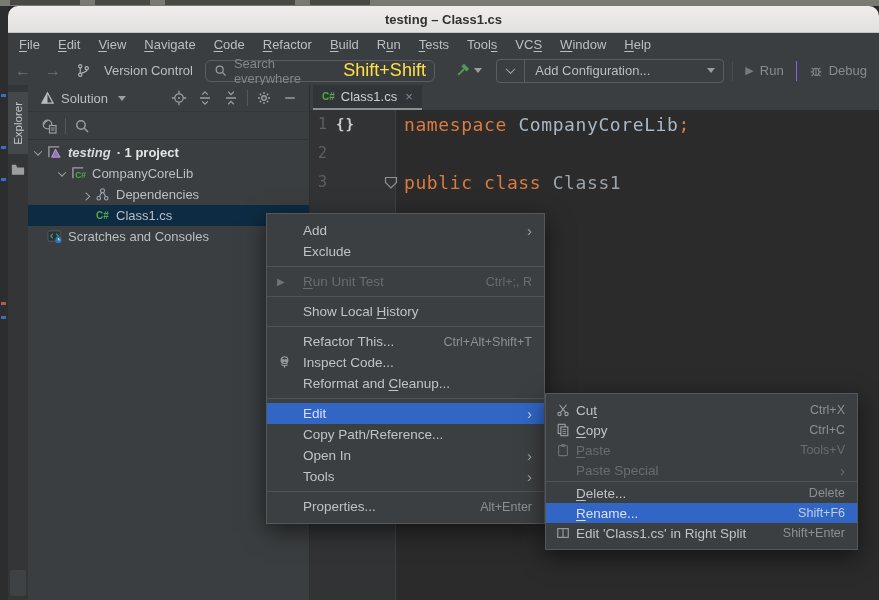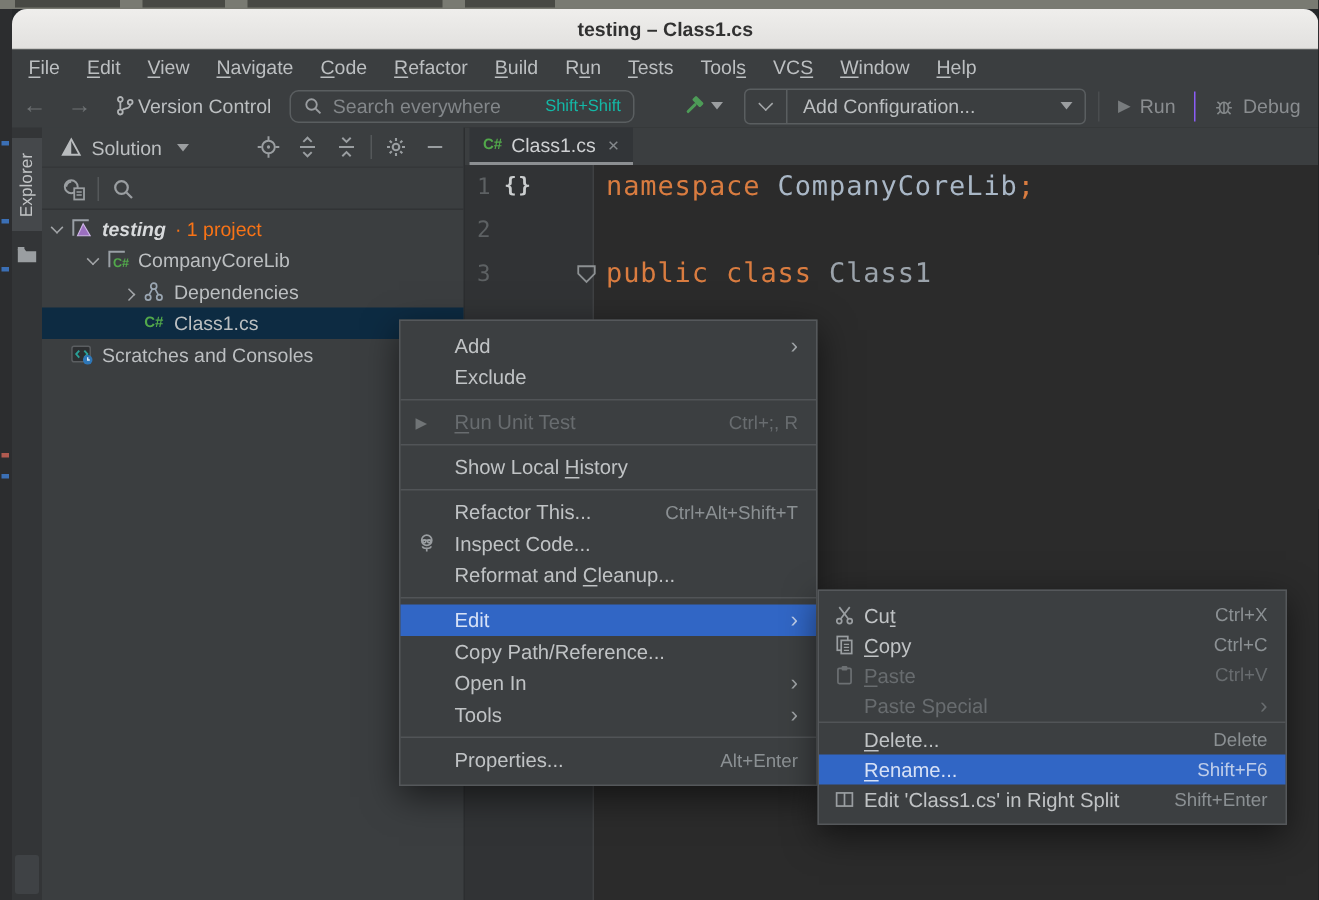--- a/index.html
+++ b/index.html
@@ -18,24 +18,24 @@
 
   .titlebar { position:absolute; left:0; top:0; width:871px; height:27px; background:linear-gradient(#efeeec,#e2e1df); border-bottom:1px solid #c6c5c2; display:flex; align-items:center; justify-content:center; }
   .titlebar .tb-title { font-size:13px; font-weight:700; color:#313131; }
 
   .menubar { position:absolute; left:0; top:27px; width:871px; height:23px; background:#3b3e40; display:flex; align-items:center; padding-left:2px; }
   .menubar .menu-item { color:#bcbfc1; font-size:13px; padding:2px 9px; cursor:default; }
   .menubar u, .mi u { text-decoration:underline; text-underline-offset:2px; }
 
   .toolbar { position:absolute; left:0; top:50px; width:871px; height:29px; background:#3b3e40; display:flex; align-items:center; overflow:hidden; }
   .nav-arrow { color:#6e7274; font-size:16px; width:30px; text-align:center; }
-  .vc { display:flex; align-items:center; gap:1px; margin-left:8px; color:#bcbfc1; font-size:13px; }
+  .vc { display:flex; align-items:center; gap:13px; margin-left:8px; color:#bcbfc1; font-size:13px; }
   .search-pill { display:flex; align-items:center; margin-left:12px; width:230px; height:22px; border:1px solid #5a5e60; border-radius:6px; padding:0 8px; gap:6px; }
   .search-pill .ph { color:#83878a; font-size:13px; }
-  .search-pill .sc { color:#14b8a6; font-size:11px; margin-left:auto; }
+  .search-pill .sc { color:#fde047; font-size:18px; margin-left:auto; }
   .tb-right { margin-left:auto; display:flex; align-items:center; height:100%; }
   .hammer-wrap { display:flex; align-items:center; gap:3px; margin-right:14px; }
   .caret-down { width:0; height:0; border-left:4px solid transparent; border-right:4px solid transparent; border-top:5px solid #9b9ea0; }
   .cfg-box { display:flex; align-items:center; height:24px; border:1px solid #5a5e60; border-radius:4px; width:228px; }
   .cfg-chev { width:28px; height:100%; display:flex; align-items:center; justify-content:center; border-right:1px solid #5a5e60; }
   .chev-glyph { width:7px; height:7px; border-right:1.6px solid #a5a8aa; border-bottom:1.6px solid #a5a8aa; transform:rotate(45deg) translate(-1px,-1px); }
   .cfg-label { color:#bcbfc1; font-size:13px; padding:0 10px; flex:1; }
   .cfg-caret { margin-right:8px; }
   .seg { display:flex; align-items:center; gap:6px; padding:0 12px; height:20px; color:#8a8d90; font-size:13px; }
   .seg.run { border-left:1px solid #4a4d4f; margin-left:8px; }
@@ -60,21 +60,21 @@
   .xp-find { height:28px; display:flex; align-items:center; border-bottom:1px solid #313335; padding-left:8px; }
   .tree { padding-top:2px; }
   .tree-row { height:21px; display:flex; align-items:center; font-size:13px; color:#bcbfc1; }
   .tree-row.sel { background:#0d2b42; }
   .tree-row .chev-slot { width:16px; height:16px; flex:none; display:flex; align-items:center; justify-content:center; }
   .chev { width:6px; height:6px; border-right:1.4px solid #a2a5a8; border-bottom:1.4px solid #a2a5a8; }
   .chev.down { transform:rotate(45deg) translate(-1px,-1px); }
   .chev.right { transform:rotate(-45deg) translate(-1px,1px); }
   .tree-row .t-icon { width:17px; height:16px; flex:none; margin-right:5px; display:flex; align-items:center; justify-content:center; }
   .tree-row .t-label.b { font-weight:700; color:#d8dadc;font-style:italic; }
-  .tree-row .t-suffix { color:#f97316; margin-left:6px; }
+  .tree-row .t-suffix { color:#e5e5e5; margin-left:6px;font-weight:bold; }
   .cs-badge { color:#52a84b; font-weight:700; font-size:10px; letter-spacing:0; font-family:"Liberation Sans",sans-serif; }
 
   
   .editor { position:absolute; left:302px; top:79px; width:569px; height:515px; background:#2b2b2b; }
   .tabbar { position:absolute; left:0; top:0; width:569px; height:25px; background:#3b3e40; }
   .tab { position:absolute; left:3px; top:0; height:25px; background:#323538; border-bottom:2px solid #8c8f92; display:flex; align-items:center; gap:6px; padding:0 9px; }
   .tab .tab-label { color:#ced0d2; font-size:13px; }
   .tab .tab-close { color:#85898c; font-size:13px; margin-left:2px; }
   .gutter { position:absolute; left:0; top:25px; width:86px; height:490px; background:#313335; border-right:1px solid #3f4143; }
   .gr { position:relative; height:29px; }
@@ -510,21 +510,21 @@
           <span class="mi-rt">Ctrl+C</span>
         </div>
         <div class="mi dis">
           <span class="mi-ic">
             <svg width="14" height="14" viewBox="0 0 16 16">
               <rect x="3" y="3" width="10" height="11.5" rx="1" fill="none" stroke="#6c7073" stroke-width="1.3"></rect>
               <rect x="5.8" y="1.2" width="4.4" height="3.4" rx="0.8" fill="#6c7073"></rect>
             </svg>
           </span>
           <span class="mi-lb"><u>P</u>aste</span>
-          <span class="mi-rt">Ctrl+V</span>
+          <span class="mi-rt">Tools+V</span>
         </div>
         <div class="mi dis">
           <span class="mi-ic"></span>
           <span class="mi-lb">Paste Special</span>
           <span class="mi-rt">
             <span class="mi-ar">›</span>
           </span>
         </div>
         <div class="msep"></div>
         <div class="mi">

